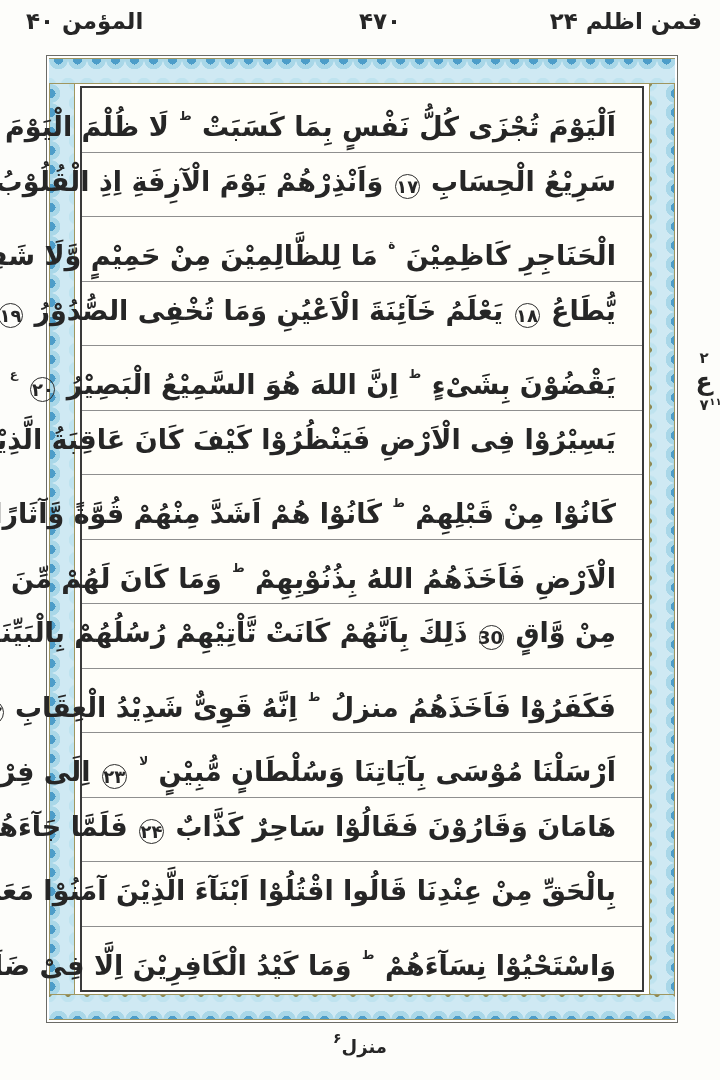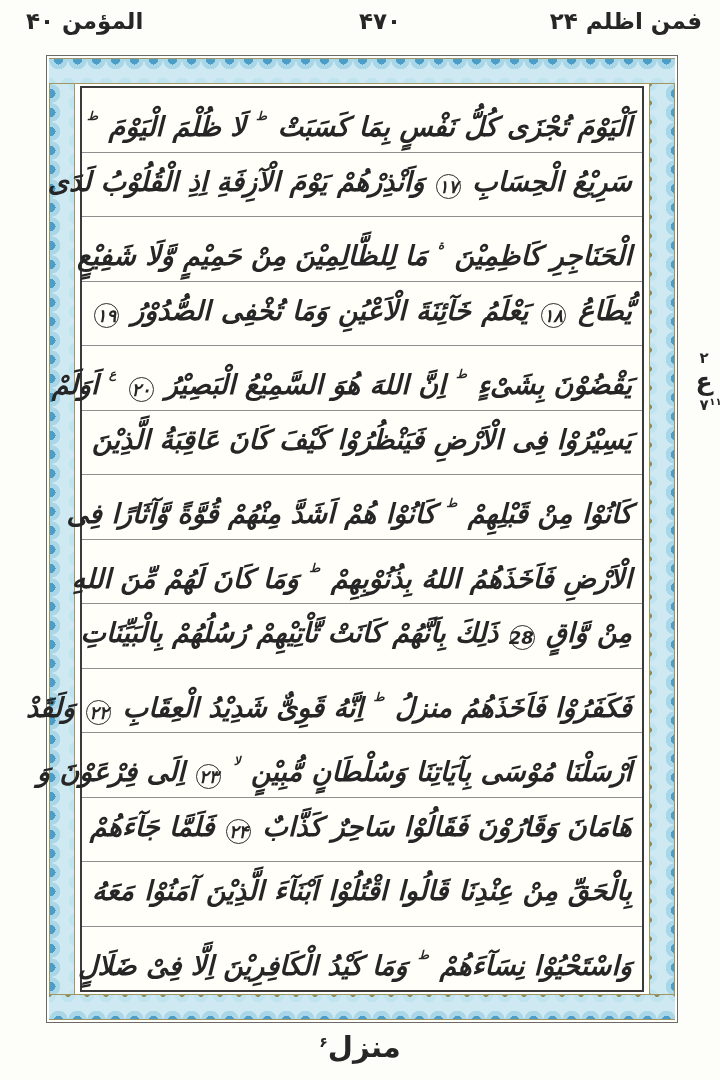--- a/index.html
+++ b/index.html
@@ -45,43 +45,43 @@
       radial-gradient(circle at 0px 50%,  #8f8a55 0 2.5px, #bfe3ef 2.5px 7px, rgba(0,0,0,0) 7.5px);
     background-position:0 0, 0 9.5px; }
 
   
   .inner { position:absolute; left:33px; right:33px; top:30px; bottom:30px; border:2px solid #3a3a3a; background:#fffef9; }
   .lines { display:flex; flex-direction:column; height:100%; }
   .qline {
     flex:1; min-height:0;
     direction:rtl; unicode-bidi:embed;
     text-align:justify; text-align-last:justify;
-    padding:0 10px;
+    padding:0 26px;
     font-size:27px; font-weight:bold; line-height:57px;
     border-bottom:1px solid #8f8f8f;
-    white-space:nowrap; overflow:visible;font-style:italic;
+    white-space:nowrap; overflow:visible;
   }
   .qline:last-child { border-bottom:none; padding-left:58px; }
   .ayah-num {
     display:inline-block; width:25px; height:25px;
     border:1.7px solid #2e2e2e; border-radius:50%;
     line-height:24px; text-align:center; text-align-last:center;
     font-size:18px; font-weight:bold; vertical-align:-2px; margin:0 2px;
   }
   .waqf-mark { font-size:12px; font-weight:bold; vertical-align:16px; margin:0 1px; }
 
   
   .rukumark { position:absolute; left:690px; top:350px; width:28px; display:flex; flex-direction:column; align-items:center; direction:rtl; font-weight:bold; }
   .rukumark .num { font-size:15px; line-height:17px; }
   .ain-wrap { position:relative; font-size:25px; line-height:30px; }
   .ain-small { position:absolute; right:-9px; top:20px; font-size:10px; letter-spacing:-1px; }
 
   
   .footer { position:absolute; left:0; right:0; top:1030px; text-align:center; direction:rtl; font-weight:bold; }
-  .footer .manzil { font-size:29px; }
+  .footer .manzil { font-size:18px; }
   .footer sup { font-size:14px; vertical-align:10px; }
 </style>
 </head>
 <body>
 
 <div class="page">
 
   <div class="hdr hdr-right">فمن اظلم ۲۴</div>
   <div class="hdr hdr-center">۴۷۰</div>
   <div class="hdr hdr-left">المؤمن ۴۰</div>
@@ -95,21 +95,21 @@
     <div class="inner">
       <div class="lines">
           <div class="qline"><span class="qtext">اَلْيَوْمَ تُجْزَى كُلُّ نَفْسٍ بِمَا كَسَبَتْ</span> <span class="waqf-mark">ط</span> <span class="qtext">لَا ظُلْمَ الْيَوْمَ</span> <span class="waqf-mark">ط</span>  </div>
           <div class="qline"><span class="qtext">سَرِيْعُ الْحِسَابِ</span> <span class="ayah-num">۱۷</span> <span class="qtext">وَاَنْذِرْهُمْ يَوْمَ الْآزِفَةِ اِذِ الْقُلُوْبُ لَدَى</span> </div>
           <div class="qline"><span class="qtext">الْحَنَاجِرِ كَاظِمِيْنَ</span> <span class="waqf-mark">ة</span> <span class="qtext">مَا لِلظَّالِمِيْنَ مِنْ حَمِيْمٍ وَّلَا شَفِيْعٍ</span> </div>
           <div class="qline"><span class="qtext">يُّطَاعُ</span> <span class="ayah-num">۱۸</span> <span class="qtext">يَعْلَمُ خَآئِنَةَ الْاَعْيُنِ وَمَا تُخْفِى الصُّدُوْرُ</span> <span class="ayah-num">۱۹</span> </div>
           <div class="qline"><span class="qtext">يَقْضُوْنَ بِشَىْءٍ</span> <span class="waqf-mark">ط</span> <span class="qtext">اِنَّ اللهَ هُوَ السَّمِيْعُ الْبَصِيْرُ</span> <span class="ayah-num">۲۰</span> <span class="waqf-mark">ع</span> <span class="qtext">اَوَلَمْ</span> </div>
           <div class="qline"><span class="qtext">يَسِيْرُوْا فِى الْاَرْضِ فَيَنْظُرُوْا كَيْفَ كَانَ عَاقِبَةُ الَّذِيْنَ</span> </div>
           <div class="qline"><span class="qtext">كَانُوْا مِنْ قَبْلِهِمْ</span> <span class="waqf-mark">ط</span> <span class="qtext">كَانُوْا هُمْ اَشَدَّ مِنْهُمْ قُوَّةً وَّآثَارًا فِى</span> </div>
           <div class="qline"><span class="qtext">الْاَرْضِ فَاَخَذَهُمُ اللهُ بِذُنُوْبِهِمْ</span> <span class="waqf-mark">ط</span> <span class="qtext">وَمَا كَانَ لَهُمْ مِّنَ اللهِ</span> </div>
-          <div class="qline"><span class="qtext">مِنْ وَّاقٍ</span> <span class="ayah-num">28</span> <span class="qtext">ذَلِكَ بِاَنَّهُمْ كَانَتْ تَّاْتِيْهِمْ رُسُلُهُمْ بِالْبَيِّنَاتِ</span> </div>
+          <div class="qline"><span class="qtext">مِنْ وَّاقٍ</span> <span class="ayah-num">30</span> <span class="qtext">ذَلِكَ بِاَنَّهُمْ كَانَتْ تَّاْتِيْهِمْ رُسُلُهُمْ بِالْبَيِّنَاتِ</span> </div>
           <div class="qline"><span class="qtext">فَكَفَرُوْا فَاَخَذَهُمُ منزلُ</span> <span class="waqf-mark">ط</span> <span class="qtext">اِنَّهُ قَوِىٌّ شَدِيْدُ الْعِقَابِ</span> <span class="ayah-num">۲۲</span> <span class="qtext">وَلَقَدْ</span> </div>
           <div class="qline"><span class="qtext">اَرْسَلْنَا مُوْسَى بِآيَاتِنَا وَسُلْطَانٍ مُّبِيْنٍ</span> <span class="waqf-mark">لا</span> <span class="ayah-num">۲۳</span> <span class="qtext">اِلَى فِرْعَوْنَ وَ</span> </div>
           <div class="qline"><span class="qtext">هَامَانَ وَقَارُوْنَ فَقَالُوْا سَاحِرٌ كَذَّابٌ</span> <span class="ayah-num">۲۴</span> <span class="qtext">فَلَمَّا جَآءَهُمْ</span> </div>
           <div class="qline"><span class="qtext">بِالْحَقِّ مِنْ عِنْدِنَا قَالُوا اقْتُلُوْا اَبْنَآءَ الَّذِيْنَ آمَنُوْا مَعَهُ</span> </div>
           <div class="qline"><span class="qtext">وَاسْتَحْيُوْا نِسَآءَهُمْ</span> <span class="waqf-mark">ط</span> <span class="qtext">وَمَا كَيْدُ الْكَافِرِيْنَ اِلَّا فِىْ ضَلَالٍ</span>  </div>
         </div>
     </div>
   </div>
 
   <div class="rukumark">

